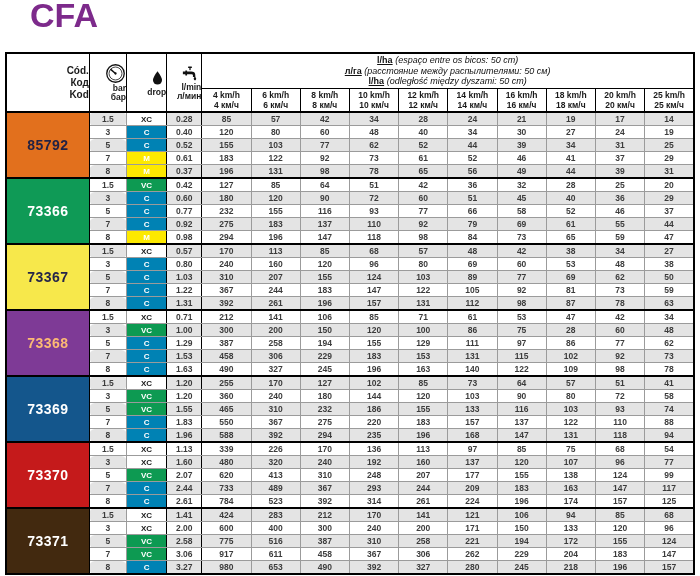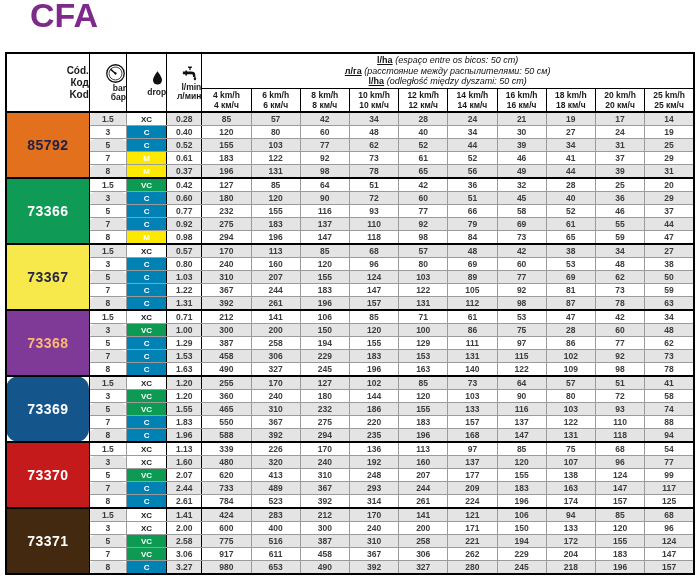--- a/index.html
+++ b/index.html
@@ -439,21 +439,21 @@
           <td class="c-val">245</td>
           <td class="c-val">196</td>
           <td class="c-val">163</td>
           <td class="c-val">140</td>
           <td class="c-val">122</td>
           <td class="c-val">109</td>
           <td class="c-val">98</td>
           <td class="c-val">78</td>
         </tr>
         <tr class="bodyrow shade group-start">
-          <td class="c-code" rowspan="5" style="background: rgb(20, 86, 140); color: rgb(255, 255, 255); border-radius: 13px;">73369</td>
+          <td class="c-code" rowspan="5" style="background: rgb(20, 86, 140); color: rgb(255, 255, 255);">73369</td>
           <td class="c-bar">1.5</td>
           <td class="c-drop" style="background: rgb(255, 255, 255); color: rgb(26, 26, 26);">XC</td>
           <td class="c-lmin">1.20</td>
           <td class="c-val">255</td>
           <td class="c-val">170</td>
           <td class="c-val">127</td>
           <td class="c-val">102</td>
           <td class="c-val">85</td>
           <td class="c-val">73</td>
           <td class="c-val">64</td>

